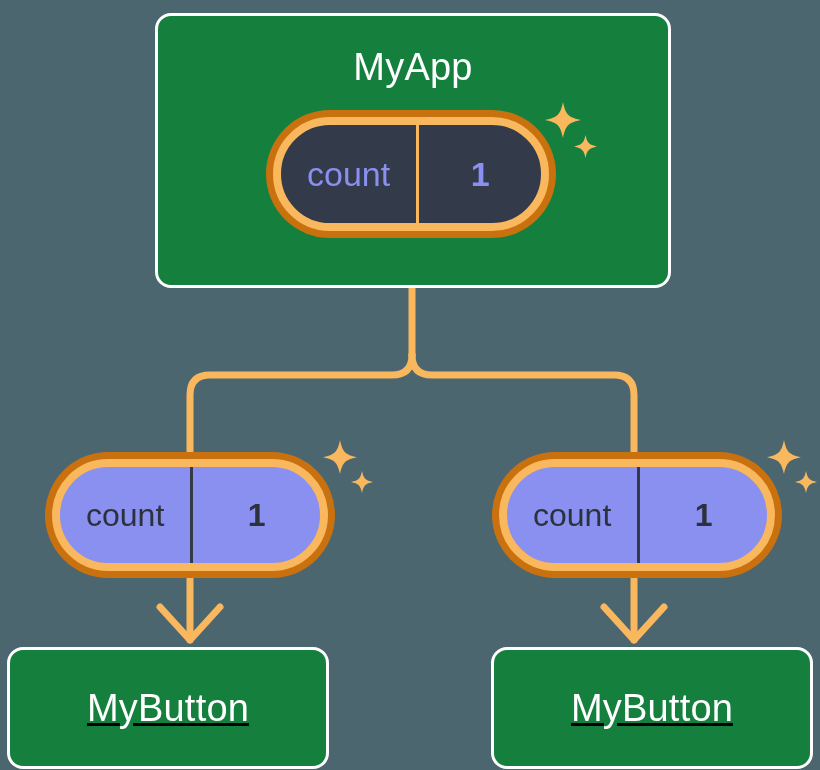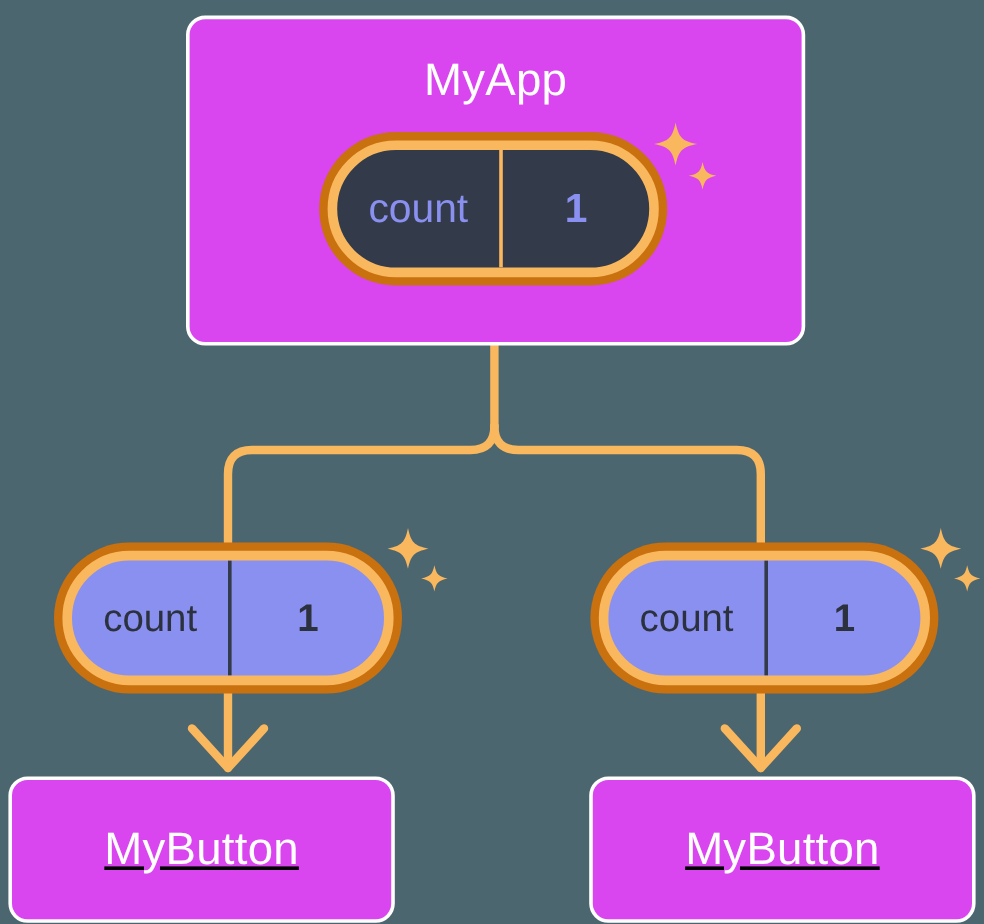--- a/index.html
+++ b/index.html
@@ -21,21 +21,21 @@
     left: 0;
     top: 0;
     width: 820px;
     height: 770px;
     pointer-events: none;
   }
 
   
   .card {
     position: absolute;
-    background: #d946ef;
+    background: #15803d;
     border: 3px solid #ffffff;
     border-radius: 16px;
     box-sizing: border-box;
     display: flex;
     align-items: flex-start;
     justify-content: center;
   }
   .card-title {
     color: #ffffff;
     font-size: 38px;

